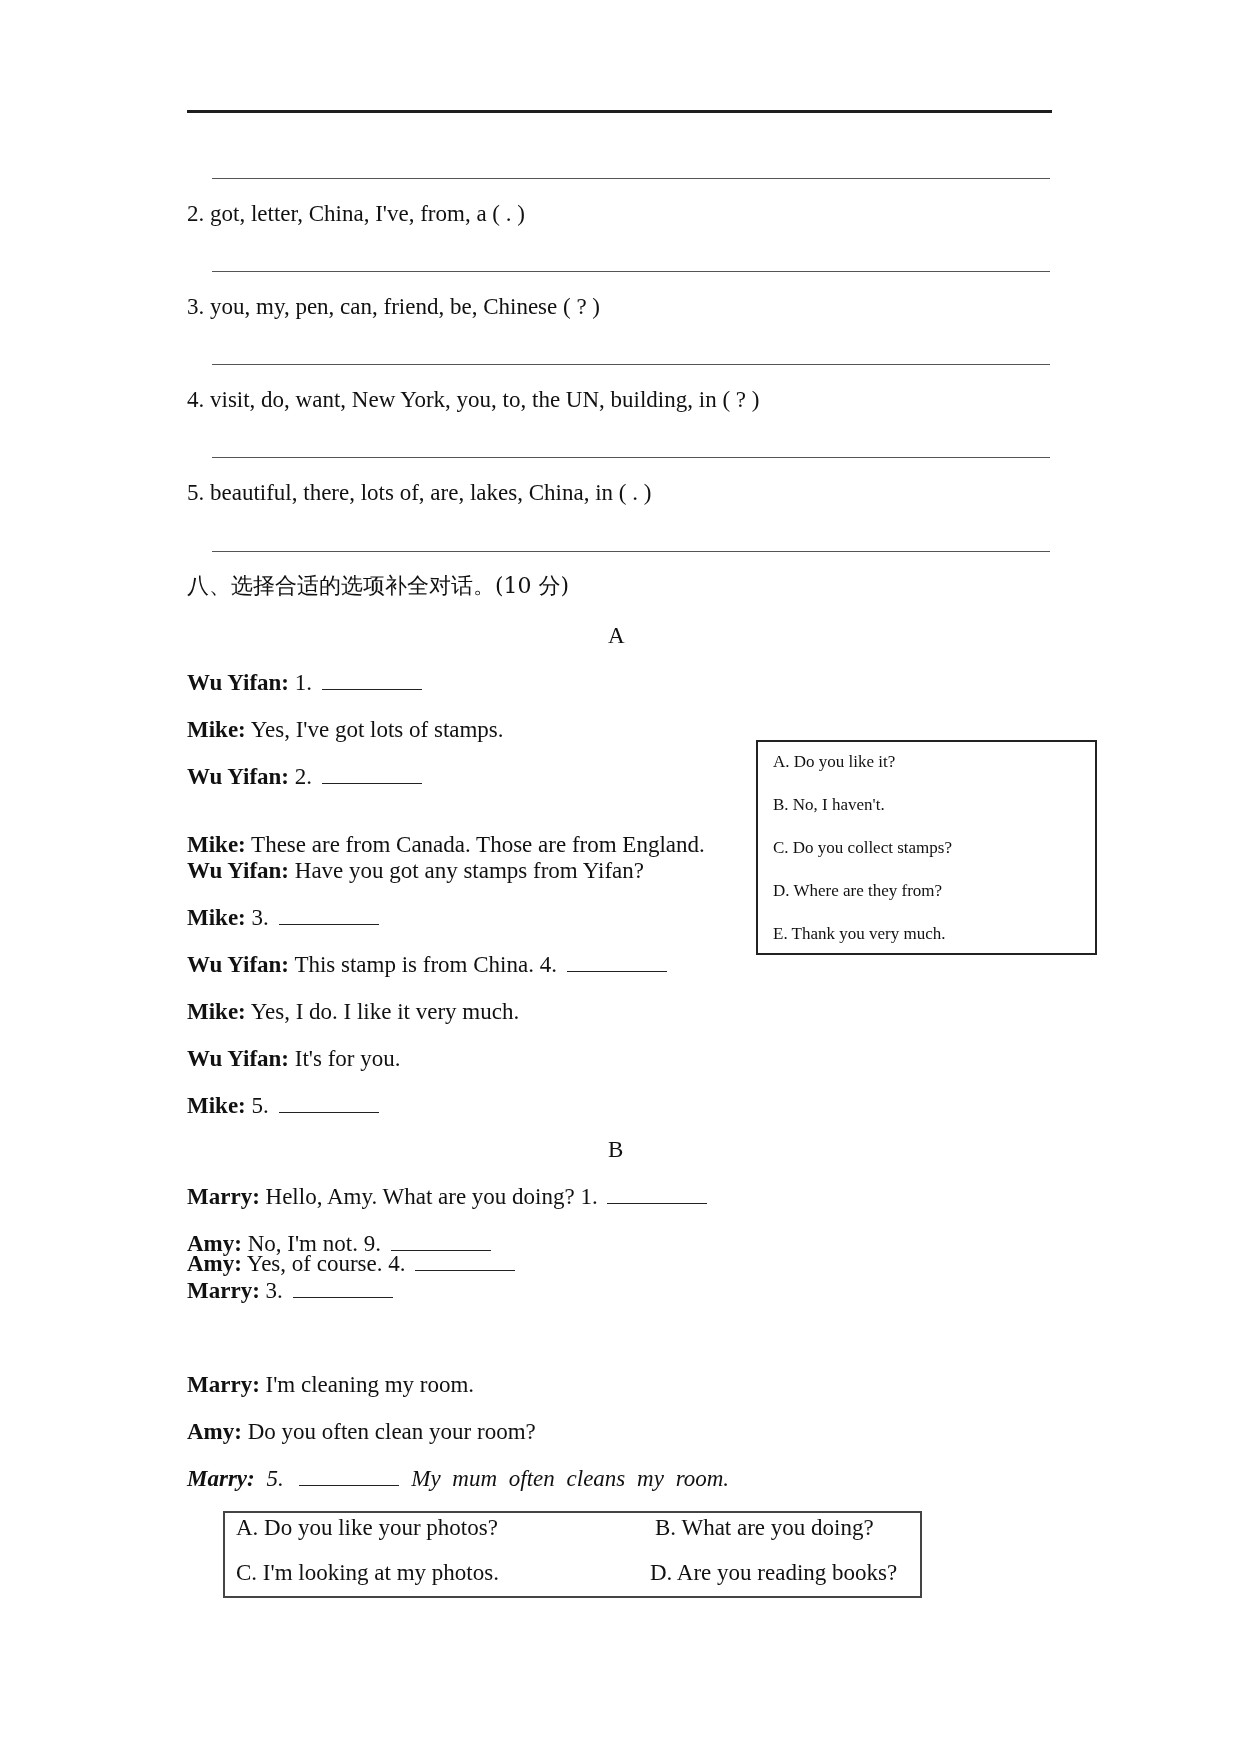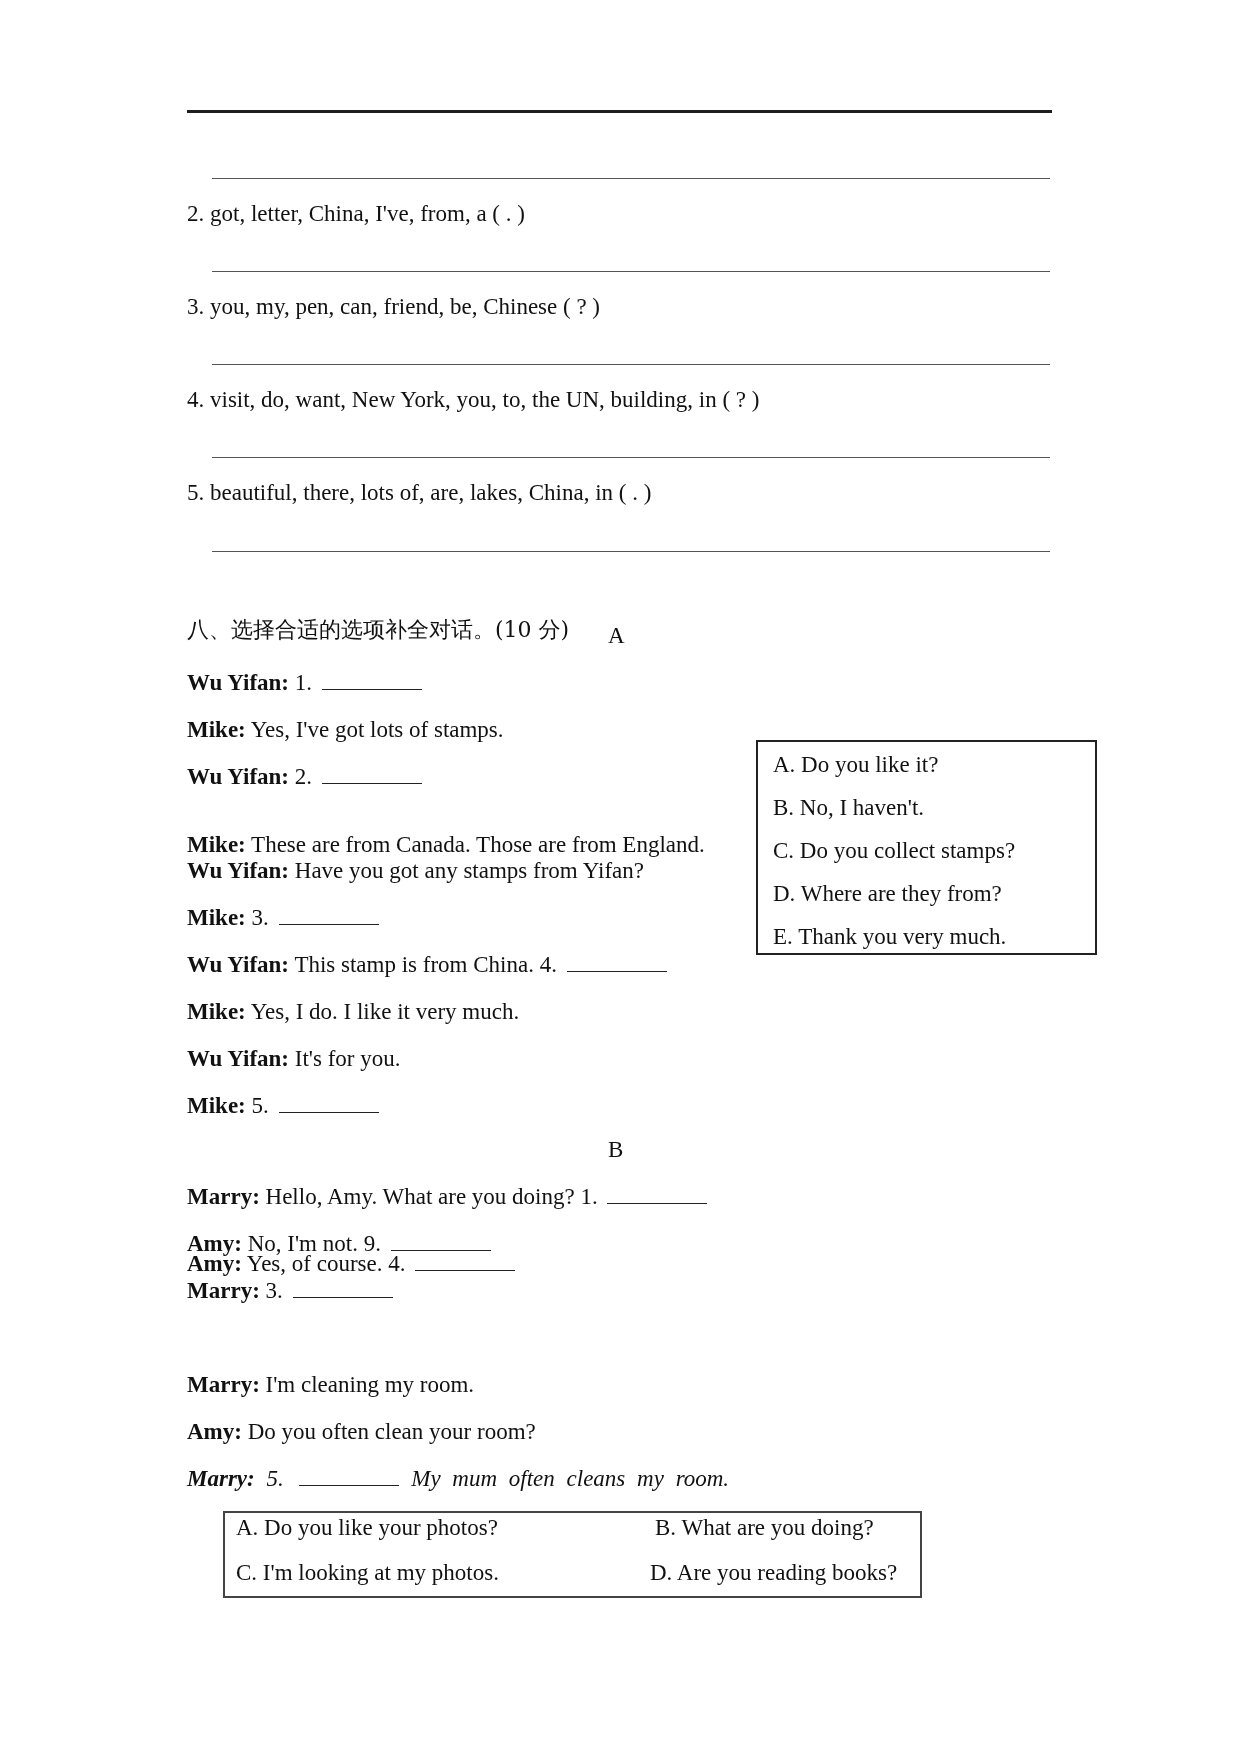--- a/index.html
+++ b/index.html
@@ -5,21 +5,21 @@
   html, body { margin: 0; padding: 0; background: #ffffff; }
   body { width: 1241px; height: 1754px; position: relative; overflow: hidden;
          font-family: "Liberation Serif", "DejaVu Serif", serif; color: #111; }
   .abs { position: absolute; white-space: nowrap; line-height: 1; }
   .txt { font-size: 23px; }
   .rule-top { position: absolute; left: 187px; width: 865px; top: 110px; height: 3px; background: #1e1e1e; }
   .ans-line { position: absolute; left: 212px; width: 838px; height: 1px; border-top: 1.5px solid #555; }
   b.spk { font-weight: bold; }
   .blank { display: inline-block; width: 100px; border-bottom: 1.2px solid #222; height: 1px; margin-left: 4px; vertical-align: baseline; }
   .box-a { position: absolute; left: 756px; top: 740px; width: 341px; height: 215px; border: 2px solid #222; box-sizing: border-box; }
-  .box-a .opt { position: absolute; left: 15px; font-size: 23px; }
+  .box-a .opt { position: absolute; left: 15px; font-size: 17px; }
   .box-b { position: absolute; left: 223px; top: 1511px; width: 699px; height: 87px; border: 2px solid #444; box-sizing: border-box; }
   .box-b .opt { position: absolute; font-size: 23px; }
   .spaced { word-spacing: 6px; }
 </style>
 </head>
 <body>
 
 <div class="rule-top"></div>
 
 <div class="ans-line" style="top:178px;"></div>
@@ -41,21 +41,21 @@
   <span>visit, do, want, New York, you, to, the UN, building, in ( ? )</span>
 </div>
 <div class="ans-line" style="top:457px;"></div>
 
 <div class="abs txt" style="left:187px; top:481px;">
   <span>5.</span>
   <span>beautiful, there, lots of, are, lakes, China, in ( . )</span>
 </div>
 <div class="ans-line" style="top:551px;"></div>
 
-<div class="abs txt" style="left:187px; top:575px; font-family:'DejaVu Serif', serif; font-size:22px;margin-top:44px;">八、选择合适的选项补全对话。(10 分)</div>
+<div class="abs txt" style="left:187px; top:575px; font-family:'DejaVu Serif', serif; font-size:22px;">八、选择合适的选项补全对话。(10 分)</div>
 
 <div class="abs txt" style="left:608px; top:624px;">A</div>
 
 <div class="abs txt" style="left:187px; top:671px;">
   <b class="spk">Wu Yifan:</b>
   <span>1.</span>
   <span class="blank"></span>
 </div>
 <div class="abs txt" style="left:187px; top:718px;">
   <b class="spk">Mike:</b>

